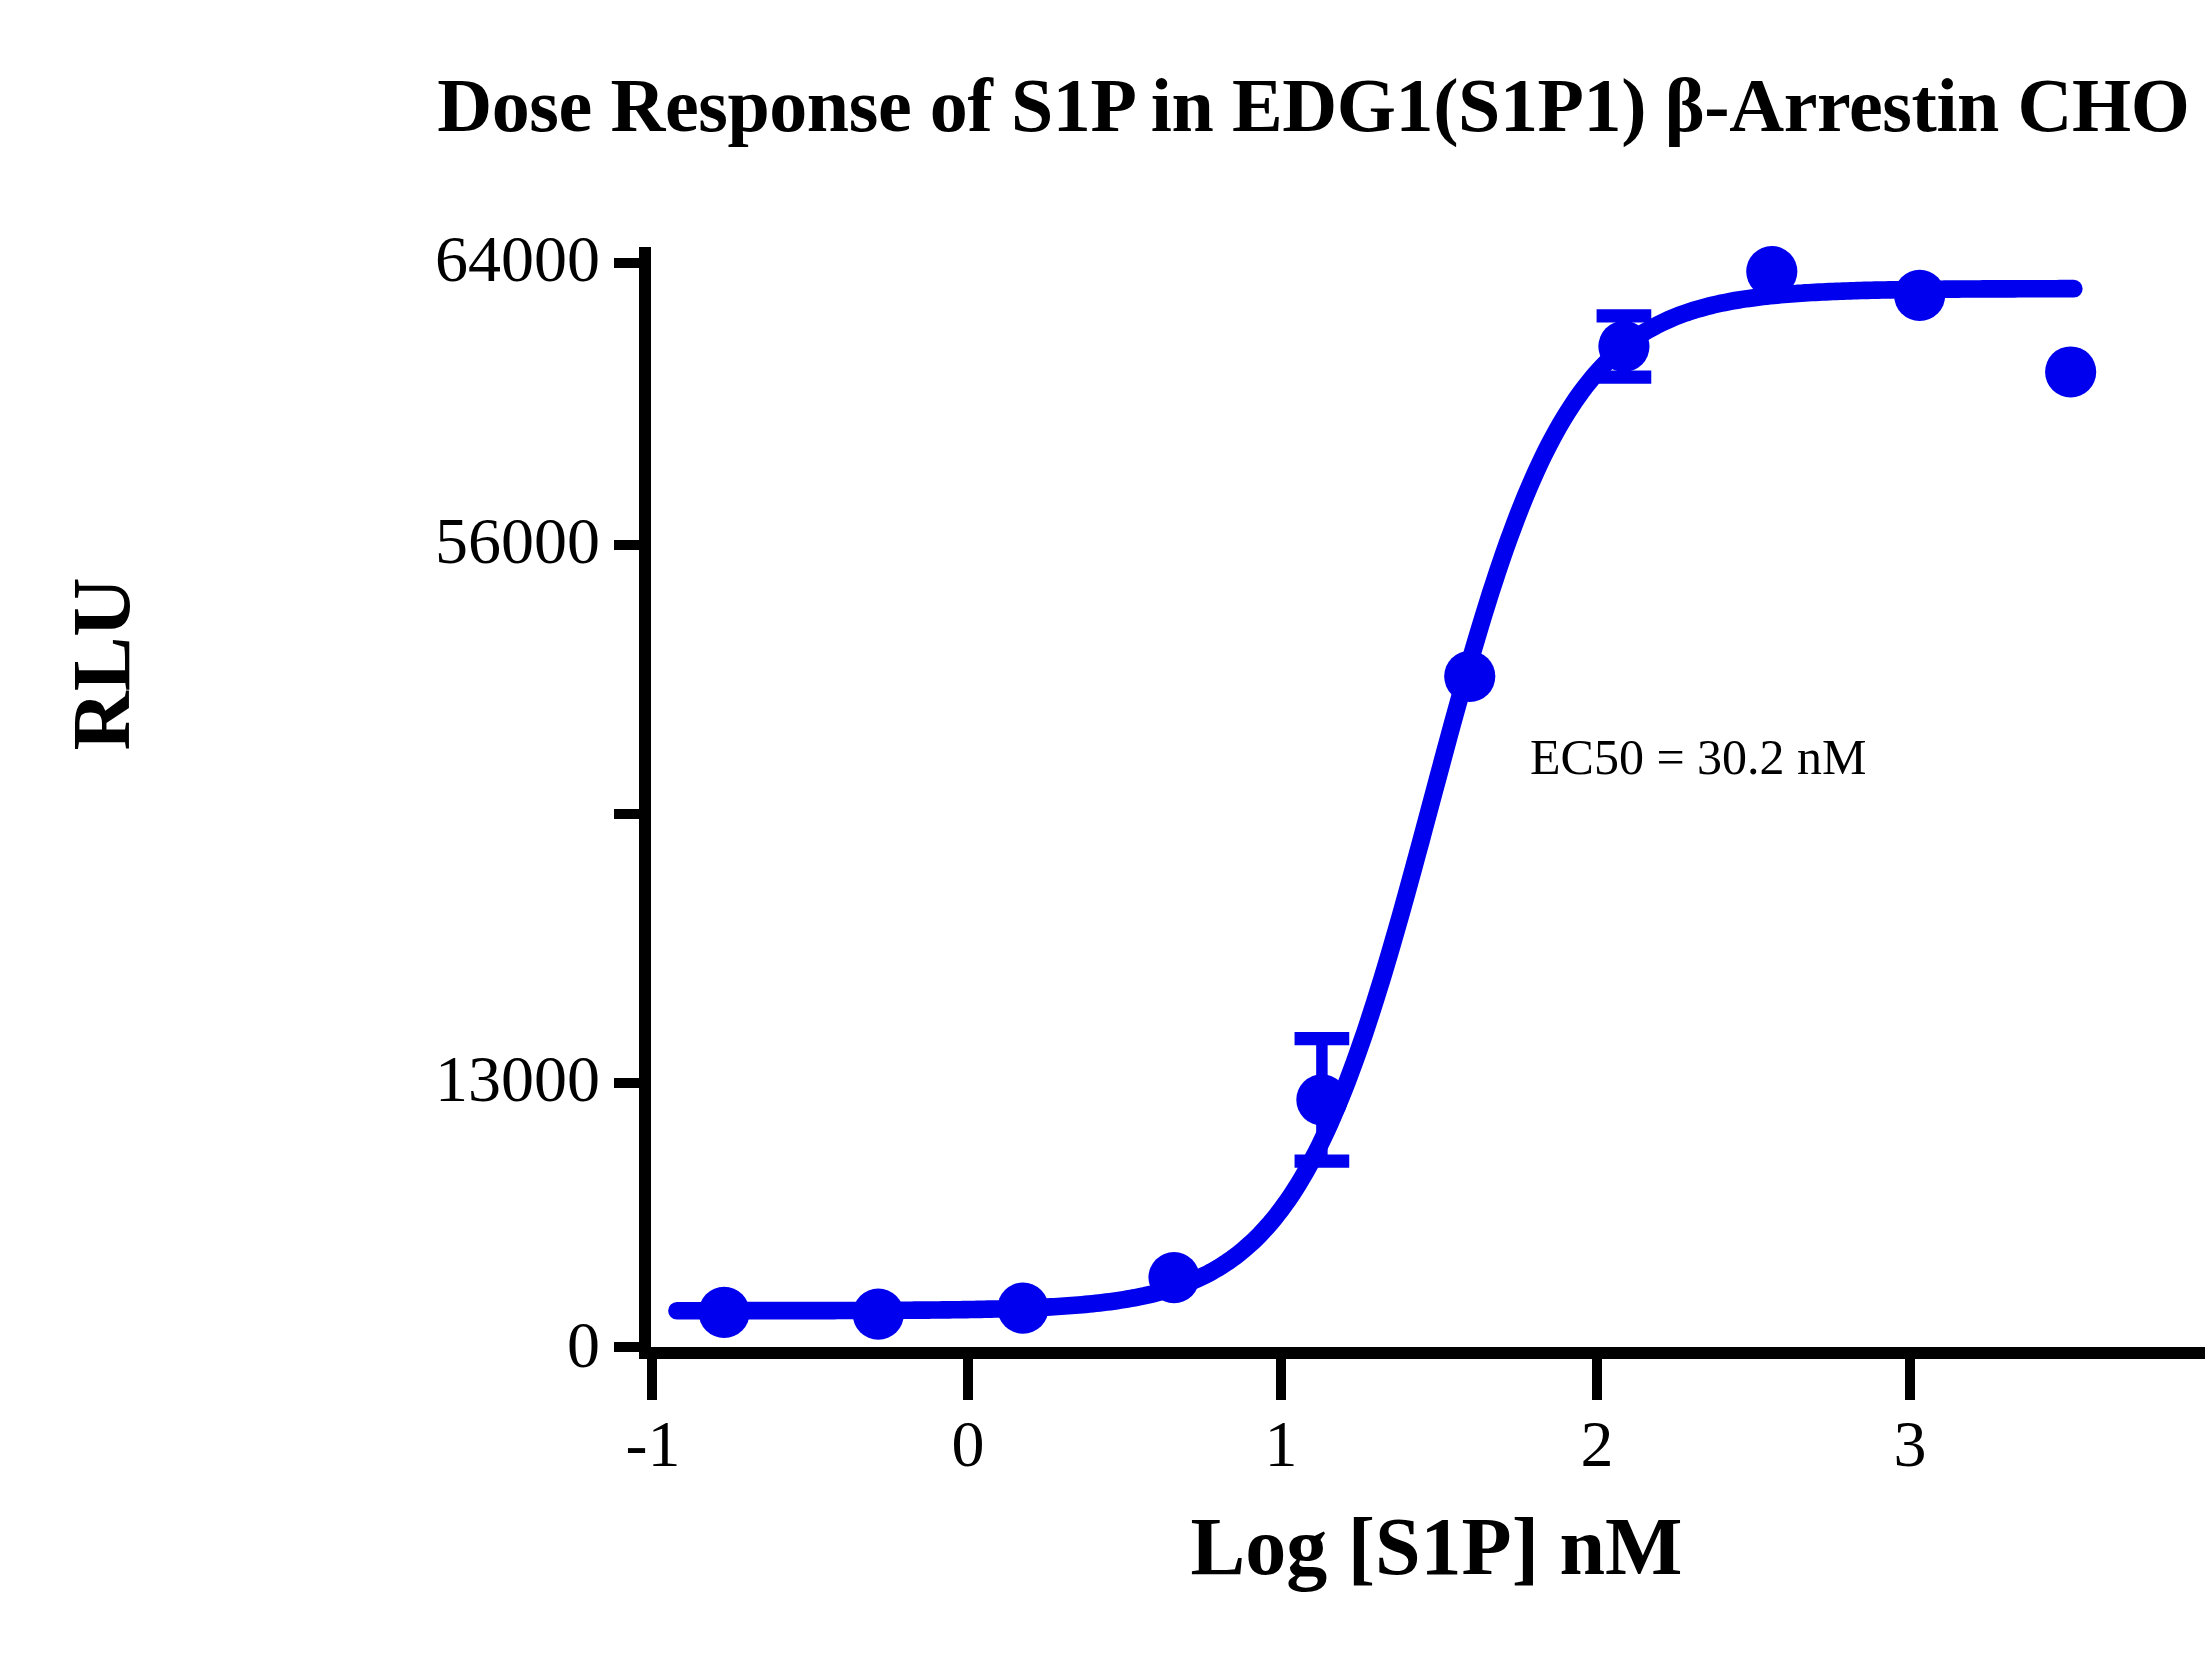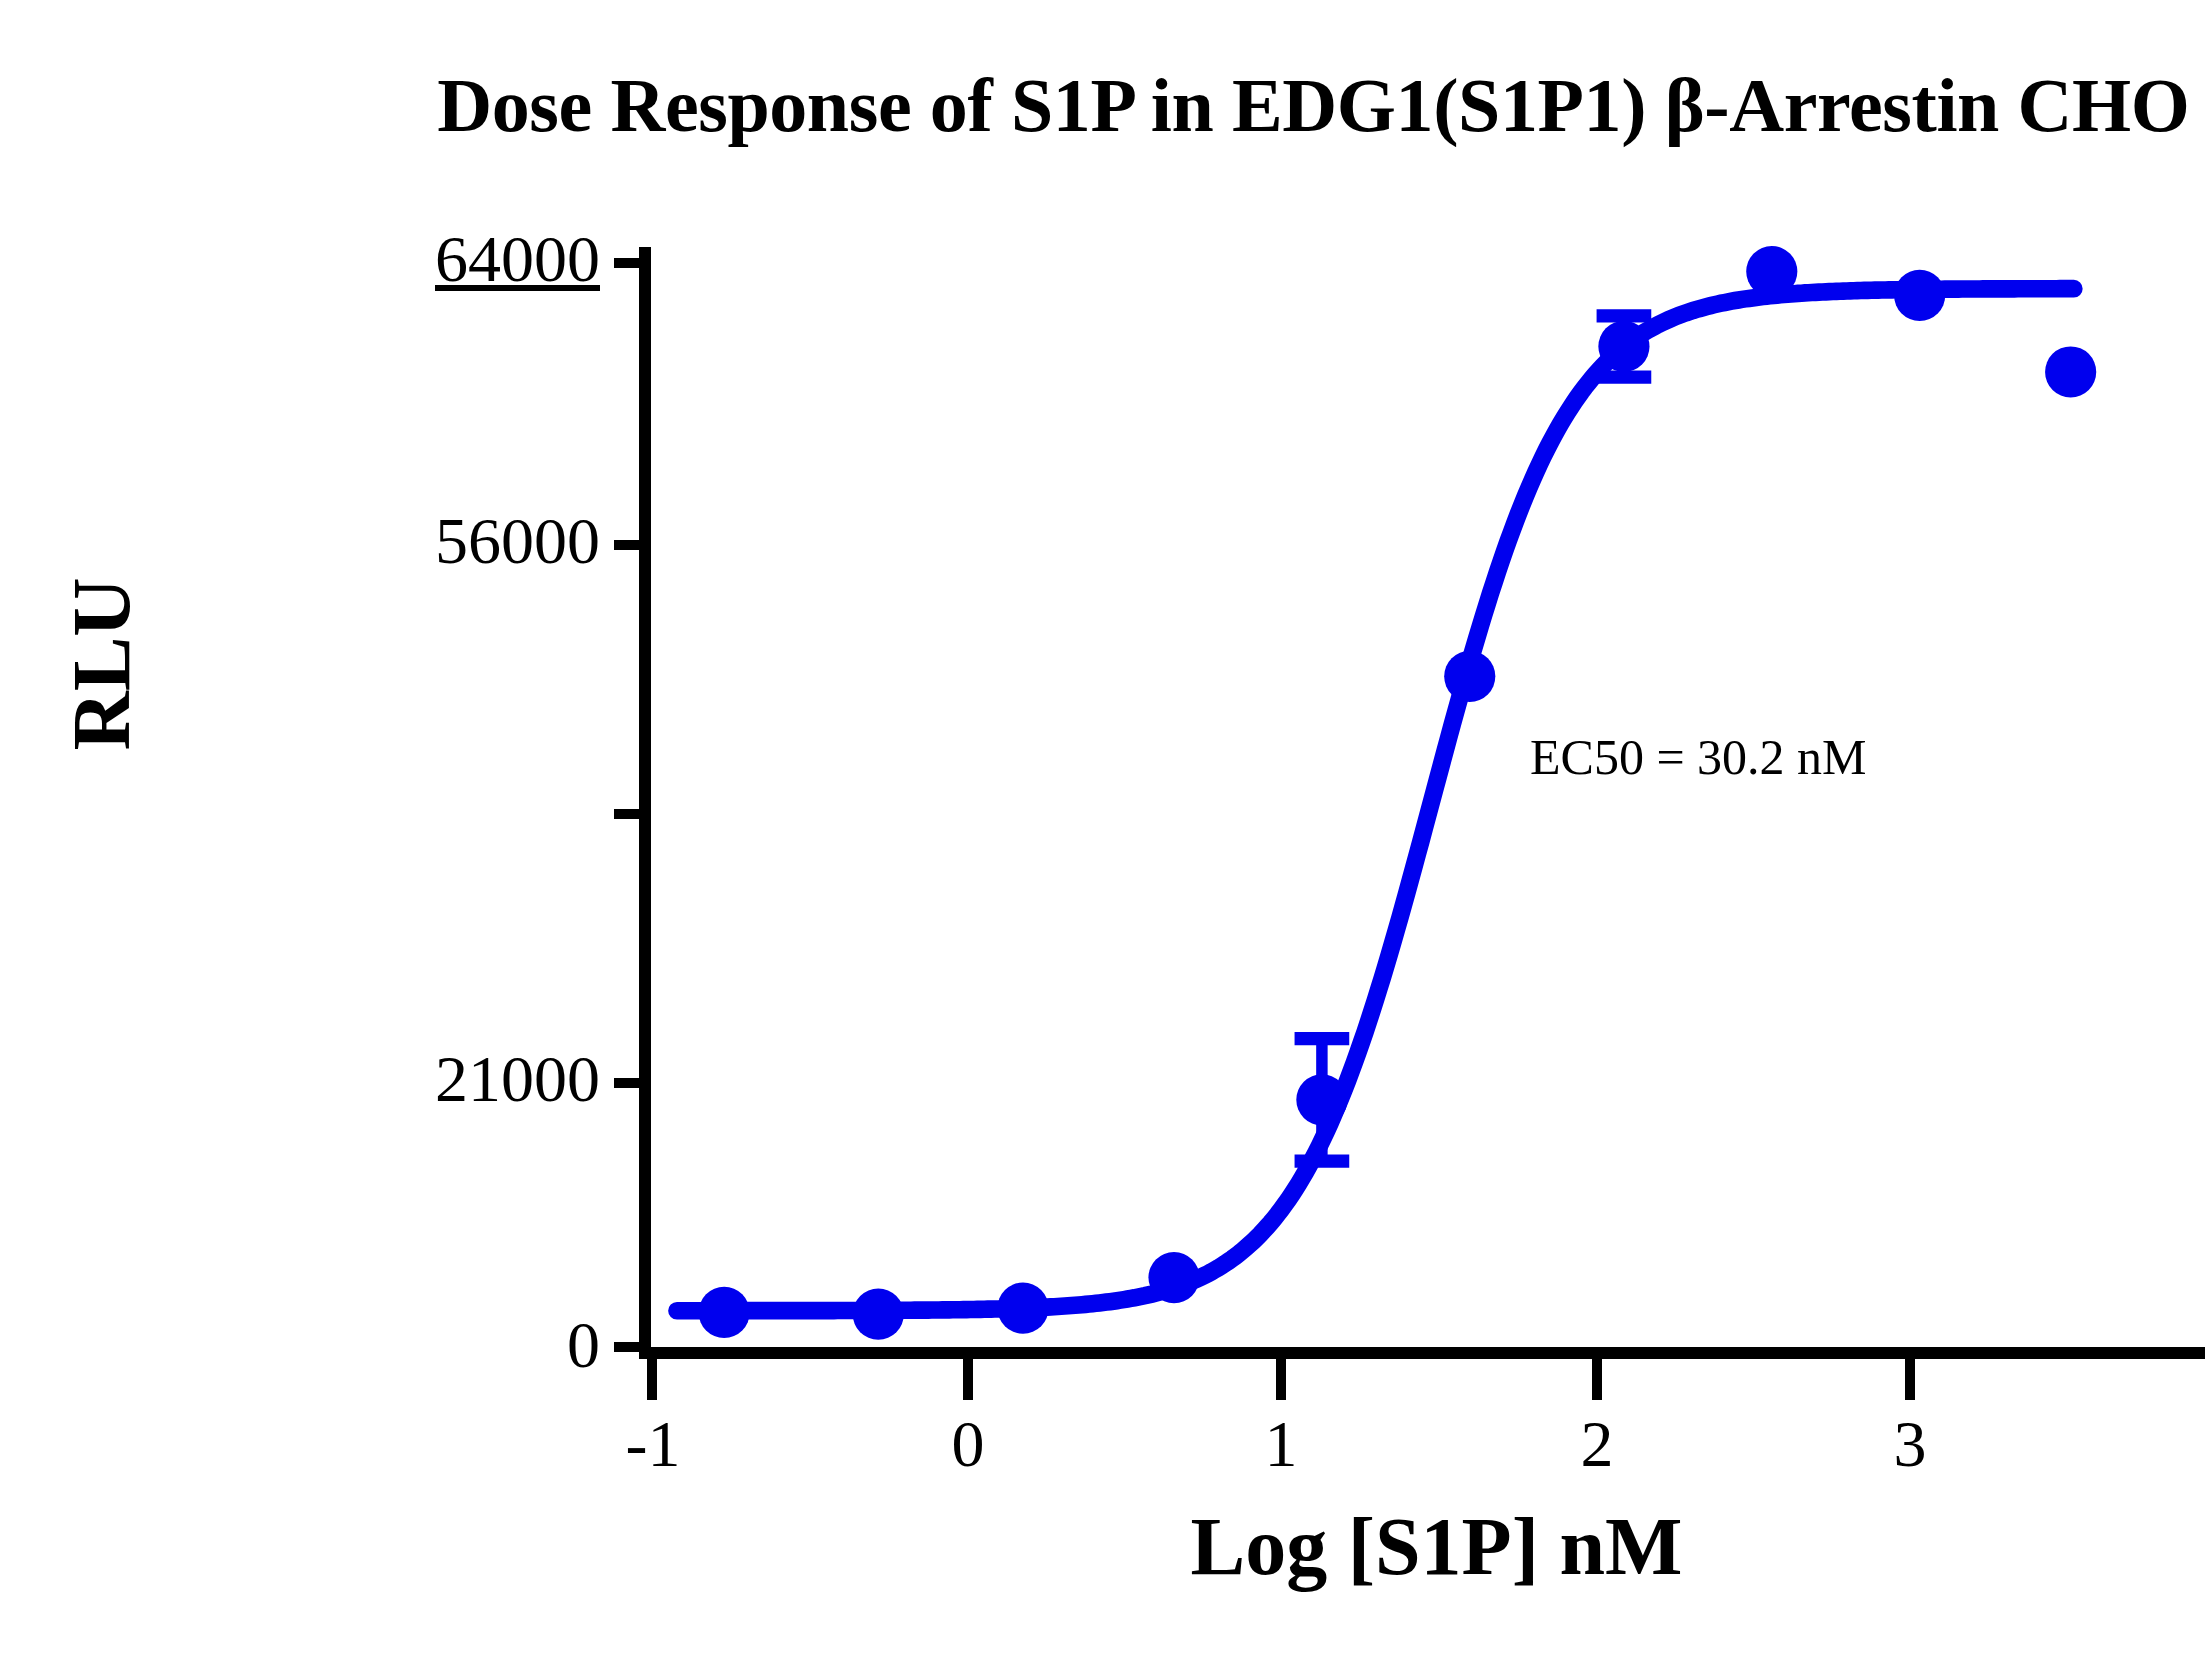--- a/index.html
+++ b/index.html
@@ -77,29 +77,29 @@
 <body>
 
 <div id="figure">
 
   <div class="chart-title">Dose Response of S1P in EDG1(S1P1) β-Arrestin CHO（C6）</div>
 
   <div class="y-axis"></div>
   <div class="x-axis"></div>
 
   <div class="ytick" style="top:258px;"></div>
-  <div class="ylabel-wrap" style="left:335px; top:226px;text-decoration:underline;">64000</div>
+  <div class="ylabel-wrap" style="left:335px; top:226px;">64000</div>
 
   <div class="ytick" style="top:540px;"></div>
   <div class="ylabel-wrap" style="left:335px; top:508px;">56000</div>
 
   <div class="ytick" style="top:809px;"></div>
 
   <div class="ytick" style="top:1078px;"></div>
-  <div class="ylabel-wrap" style="left:335px; top:1046px;">21000</div>
+  <div class="ylabel-wrap" style="left:335px; top:1046px;">13000</div>
 
   <div class="ytick" style="top:1342px;"></div>
   <div class="ylabel-wrap" style="left:335px; top:1312px;">0</div>
 
   <div class="xtick" style="left:647px;"></div>
   <div class="xlabel-wrap" style="left:587px; top:1411px;">-1</div>
 
   <div class="xtick" style="left:963px;"></div>
   <div class="xlabel-wrap" style="left:902px; top:1411px;">0</div>
 

